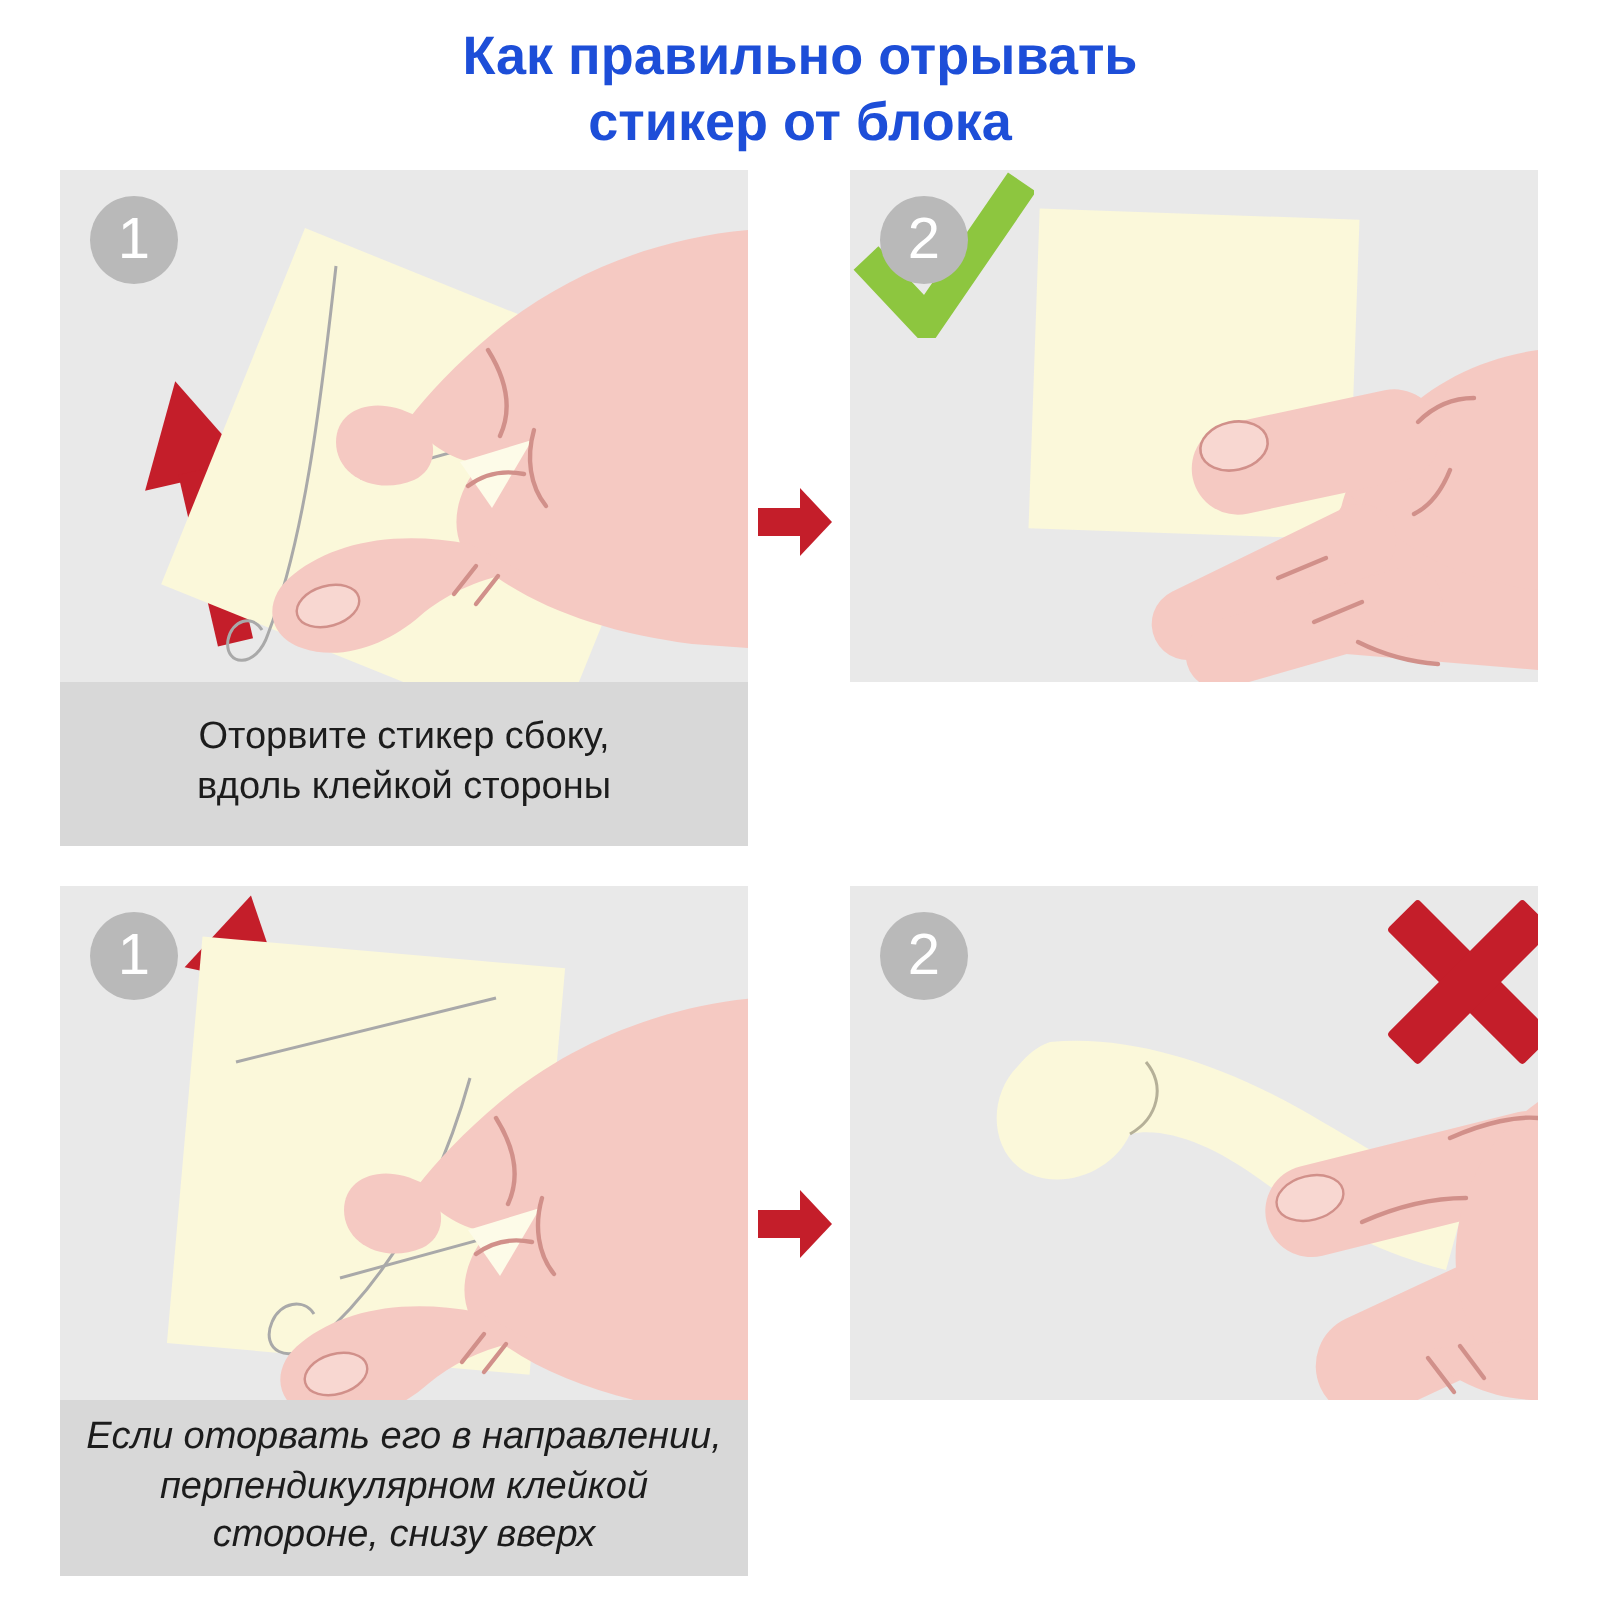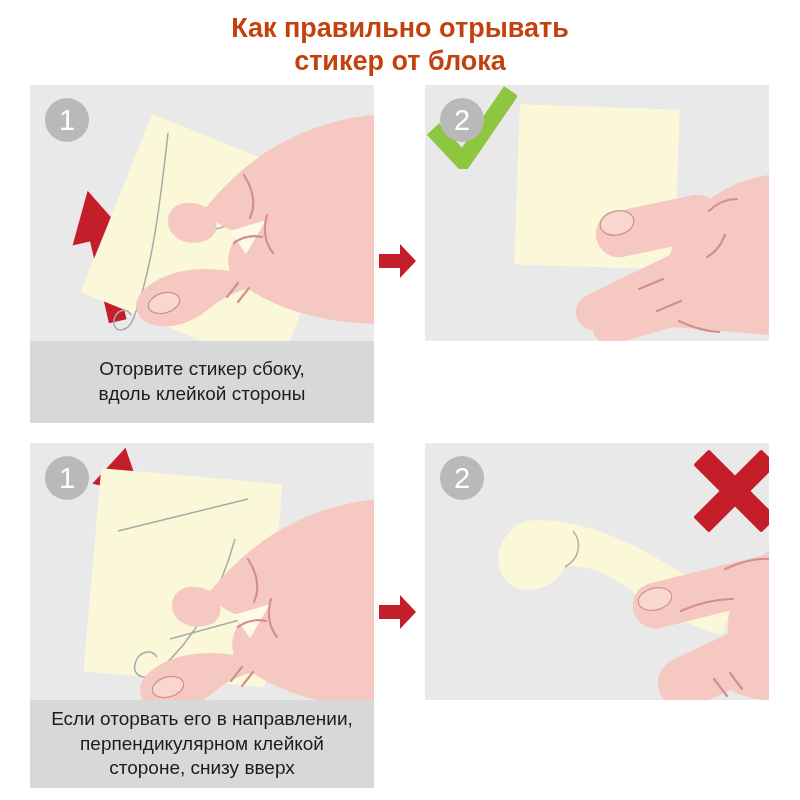--- a/index.html
+++ b/index.html
@@ -1,37 +1,37 @@
 <!DOCTYPE html>
 <html style="--accent-red: #c41e2a; --check-green: #8dc63f; --sticker-cream: #fbf8da; --hand-pink: #f5c9c2; --hand-line: #d1908a; --panel-bg: #e9e9e9; --caption-bg: #d8d8d8; --badge-gray: #b9b9b9;"><head>
 <meta charset="utf-8">
 <style>
   html,body{margin:0;padding:0;background:#ffffff;}
   body{font-family:"Liberation Sans",sans-serif;}
   .page{position:relative;width:800px;height:800px;background:#fff;overflow:hidden;}
 
   .title{position:absolute;top:12px;left:0;width:800px;margin:0;text-align:center;
-         font-size:27px;line-height:1.22;font-weight:700;color:#c2410c;white-space:pre-line;}
+         font-size:27px;line-height:1.22;font-weight:700;color:#1d4ed8;white-space:pre-line;}
 
   .panel{position:absolute;width:344px;}
   .p1{left:30px;top:85px;}
   .p2{left:425px;top:85px;}
   .p3{left:30px;top:443px;}
   .p4{left:425px;top:443px;}
 
   .illus{position:relative;width:344px;background:var(--panel-bg,#e9e9e9);overflow:hidden;}
   .illus-top{height:256px;}
   .illus-bot{height:257px;}
   .illus svg{position:absolute;left:0;top:0;}
 
   .caption{width:344px;background:var(--caption-bg,#d8d8d8);display:flex;align-items:center;
            justify-content:center;text-align:center;white-space:pre-line;
            font-size:19px;line-height:1.3;color:#1c1c1c;}
   .caption-top{height:82px;}
-  .caption-bot{height:88px;}
+  .caption-bot{height:88px;font-style:italic;}
 
   .badge{position:absolute;left:15px;top:13px;width:44px;height:44px;border-radius:50%;
          background:var(--badge-gray,#b9b9b9);color:#ffffff;display:flex;align-items:center;
          justify-content:center;font-size:29px;font-weight:400;}
 
   .gap-arrow{position:absolute;width:37px;height:34px;}
   .ga1{left:379px;top:244px;}
   .ga2{left:379px;top:595px;}
 
   .mark{position:absolute;}

